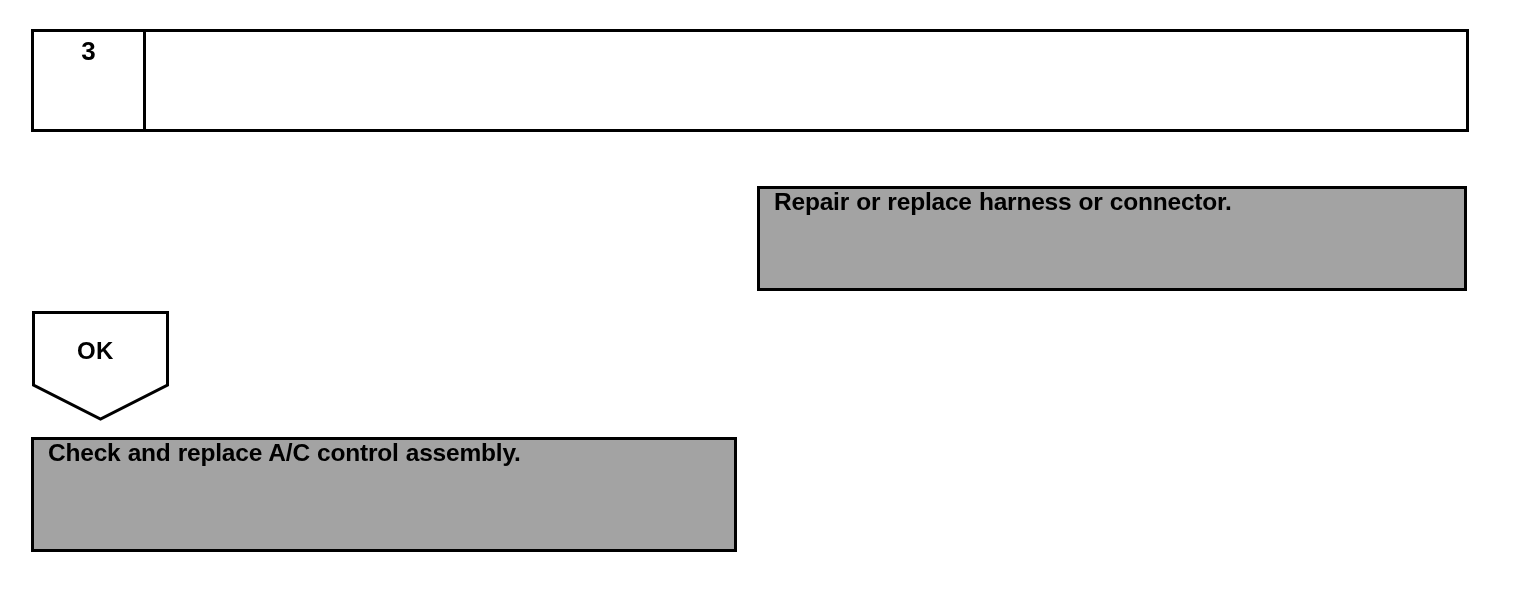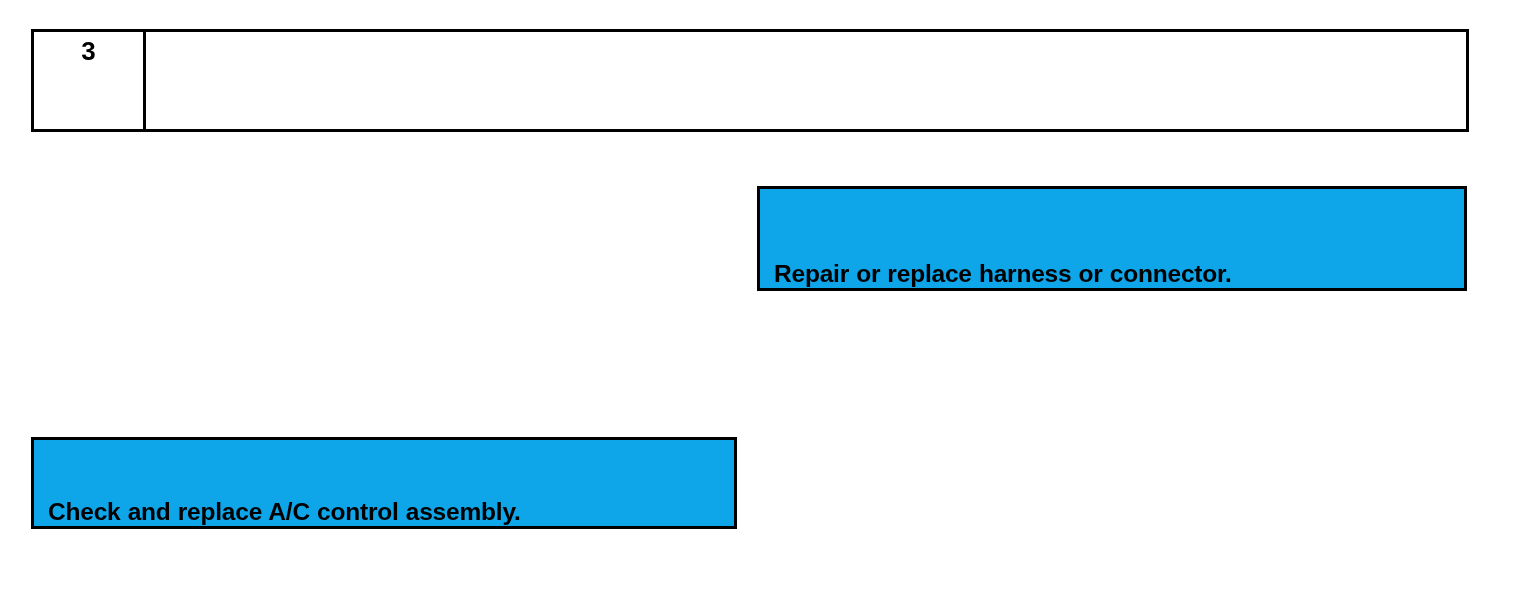--- a/index.html
+++ b/index.html
@@ -61,44 +61,44 @@
     letter-spacing: -0.2px;
     white-space: pre-line;
     word-spacing: 0.5px;
   }
 
   
   .action-box {
     position: absolute;
     border: 3px solid #000;
     box-sizing: border-box;
-    background: #0ea5e9;
+    background: #a3a3a3;
     display: flex;
-    align-items: flex-end;
+    align-items: flex-start;
   }
   .action-box .box-text {
     font-size: 24.5px;
     font-weight: bold;
     line-height: 1.1;
     letter-spacing: -0.2px;
     padding-left: 14px;
     word-spacing: 0.5px;
   }
 
   #repair-box {
     left: 757px;
     top: 186px;
     width: 710px;
     height: 105px;
   }
   #final-box {
     left: 31px;
     top: 437px;
     width: 706px;
-    height: 92px;
+    height: 115px;
   }
 
   
   .flag {
     position: absolute;
   }
   .flag svg {
     display: block;
     overflow: visible;
   }
@@ -142,18 +142,24 @@
     <div class="step-num-cell">
       <span class="step-num">3</span>
     </div>
   </div>
 
 
   <div class="action-box" id="repair-box">
     <span class="box-text">Repair or replace harness or connector.</span>
   </div>
 
+  <div class="flag" id="ok-flag">
+    <svg width="137" height="110" viewBox="0 0 137 110">
+      <polygon points="1.5,1.5 135.5,1.5 135.5,74 68.5,108 1.5,74" fill="#ffffff" stroke="#000000" stroke-width="3" stroke-linejoin="miter"></polygon>
+    </svg>
+    <span class="flag-label">OK</span>
+  </div>
 
   <div class="action-box" id="final-box">
     <span class="box-text">Check and replace A/C control assembly.</span>
   </div>
 
 </div>
 
 </body></html>

